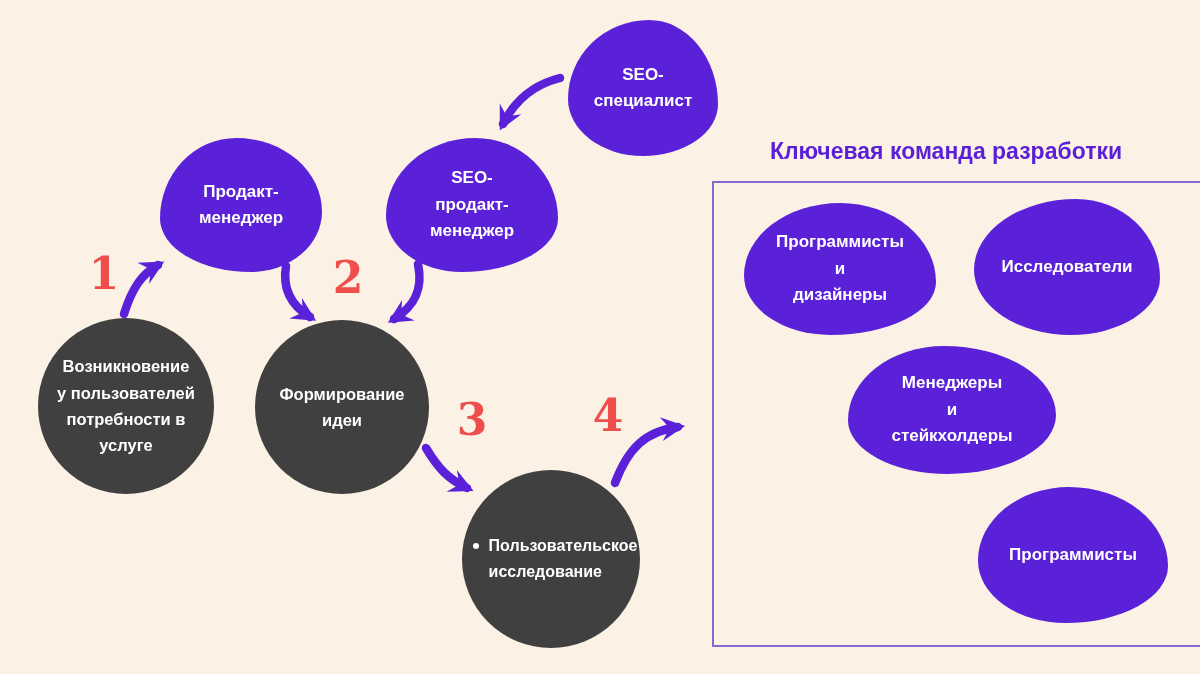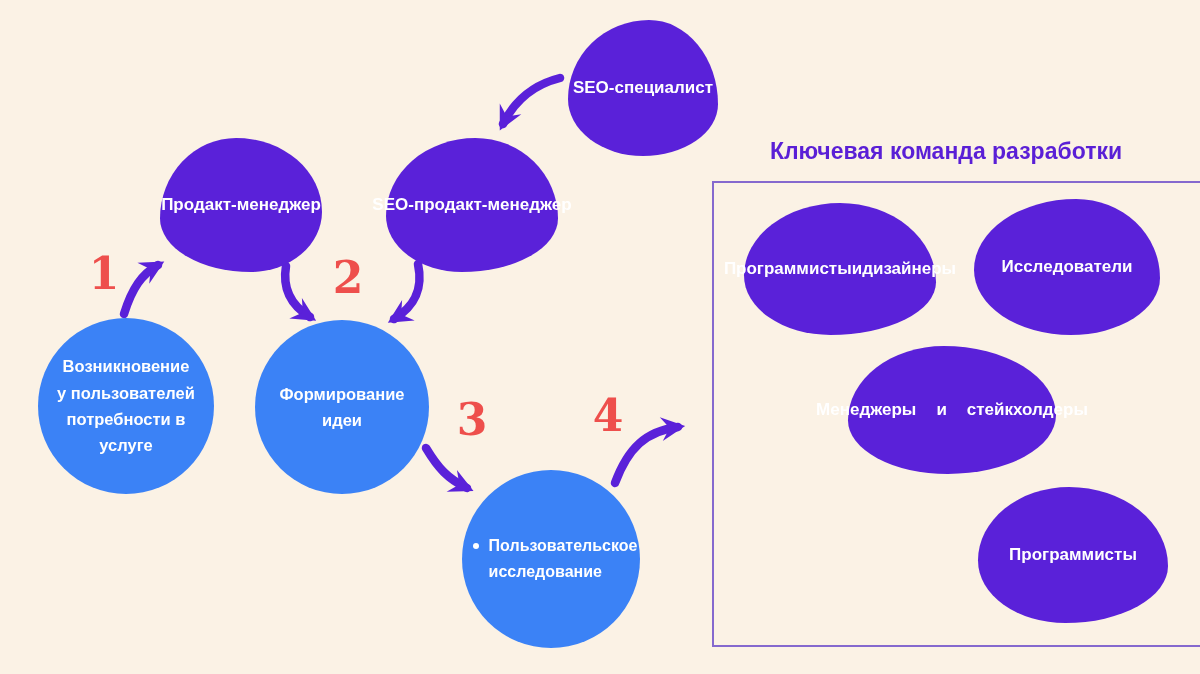--- a/index.html
+++ b/index.html
@@ -9,31 +9,32 @@
     width:1200px;height:674px;
     background:#FBF2E5;
     overflow:hidden;
   }
   
   .blob{
     position:absolute;
     background:#5A21D9;
     color:#FFFFFF;
     display:flex;
+    flex-direction:column;
     align-items:center;
     justify-content:center;
     text-align:center;
     font-weight:bold;
     font-size:17px;
     line-height:1.55;
   }
   
   .circle{
     position:absolute;
-    background:#3b82f6;
+    background:#404040;
     border-radius:50%;
     color:#FFFFFF;
     display:flex;
     flex-direction:column;
     align-items:center;
     justify-content:center;
     text-align:center;
     font-weight:bold;
     font-size:16.5px;
     line-height:1.6;
@@ -88,21 +89,21 @@
     font-weight:bold;
     font-size:16px;
     line-height:1.6;
   }
   
   .shape-a{border-radius:54% 46% 50% 50% / 58% 62% 38% 42%;}
   .shape-b{border-radius:47% 53% 44% 56% / 60% 55% 45% 40%;}
   .shape-c{border-radius:52% 48% 56% 44% / 58% 60% 40% 42%;}
   .shape-d{border-radius:50% 50% 55% 45% / 55% 60% 40% 45%;}
   .shape-e{border-radius:55% 45% 48% 52% / 52% 58% 42% 48%;}
-  .shape-f{border-radius:46% 54% 52% 48% / 58% 54% 46% 42%;gap:20px;}
+  .shape-f{border-radius:46% 54% 52% 48% / 58% 54% 46% 42%;}
   .shape-g{border-radius:52% 48% 45% 55% / 56% 60% 40% 44%;}
   .shape-h{border-radius:48% 52% 54% 46% / 54% 58% 42% 46%;}
 </style>
 </head>
 <body>
 
 <div class="canvas">
 
   <svg class="arrow-layer" width="1200" height="674" viewBox="0 0 1200 674">
     <defs>

